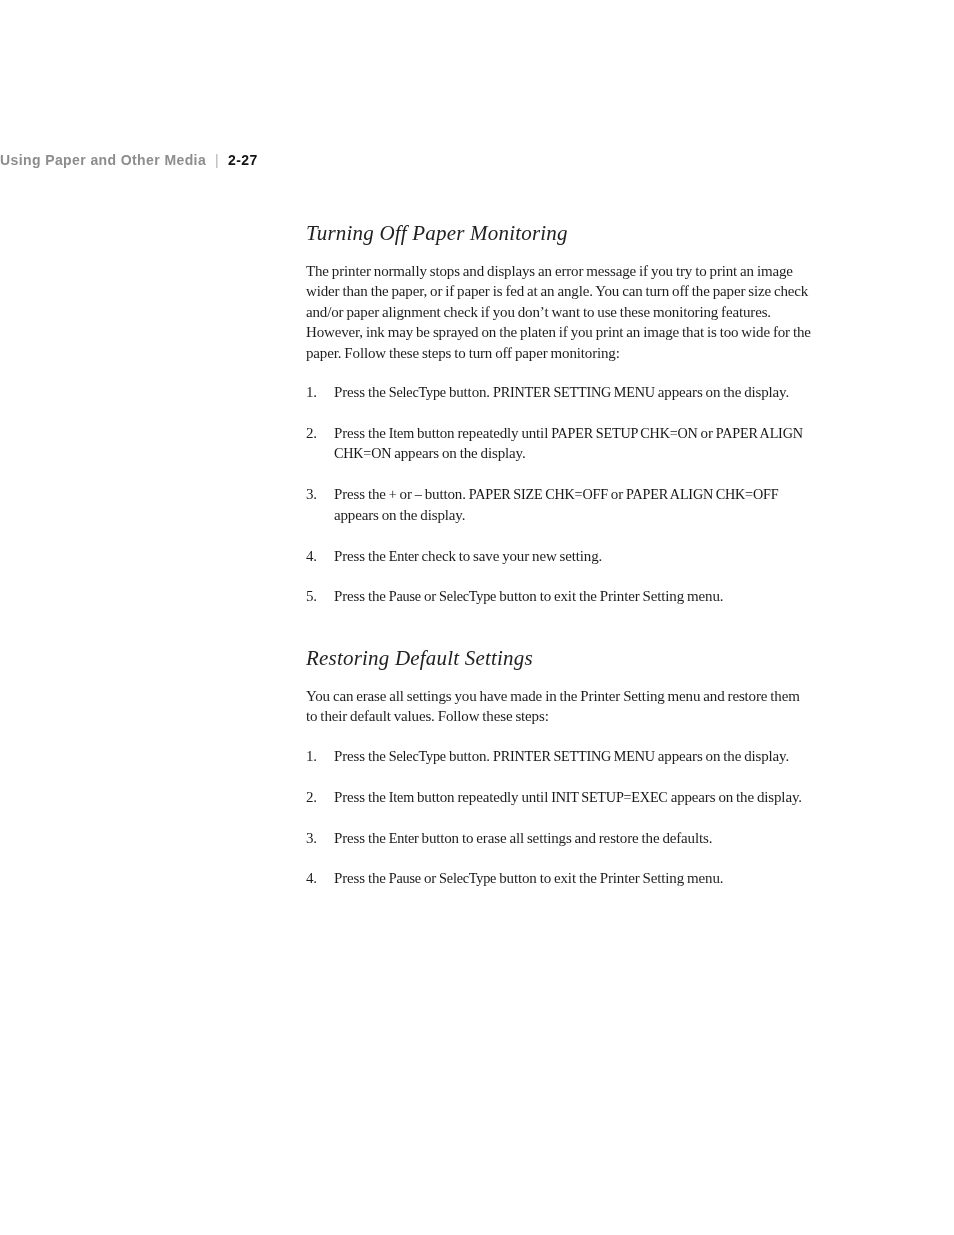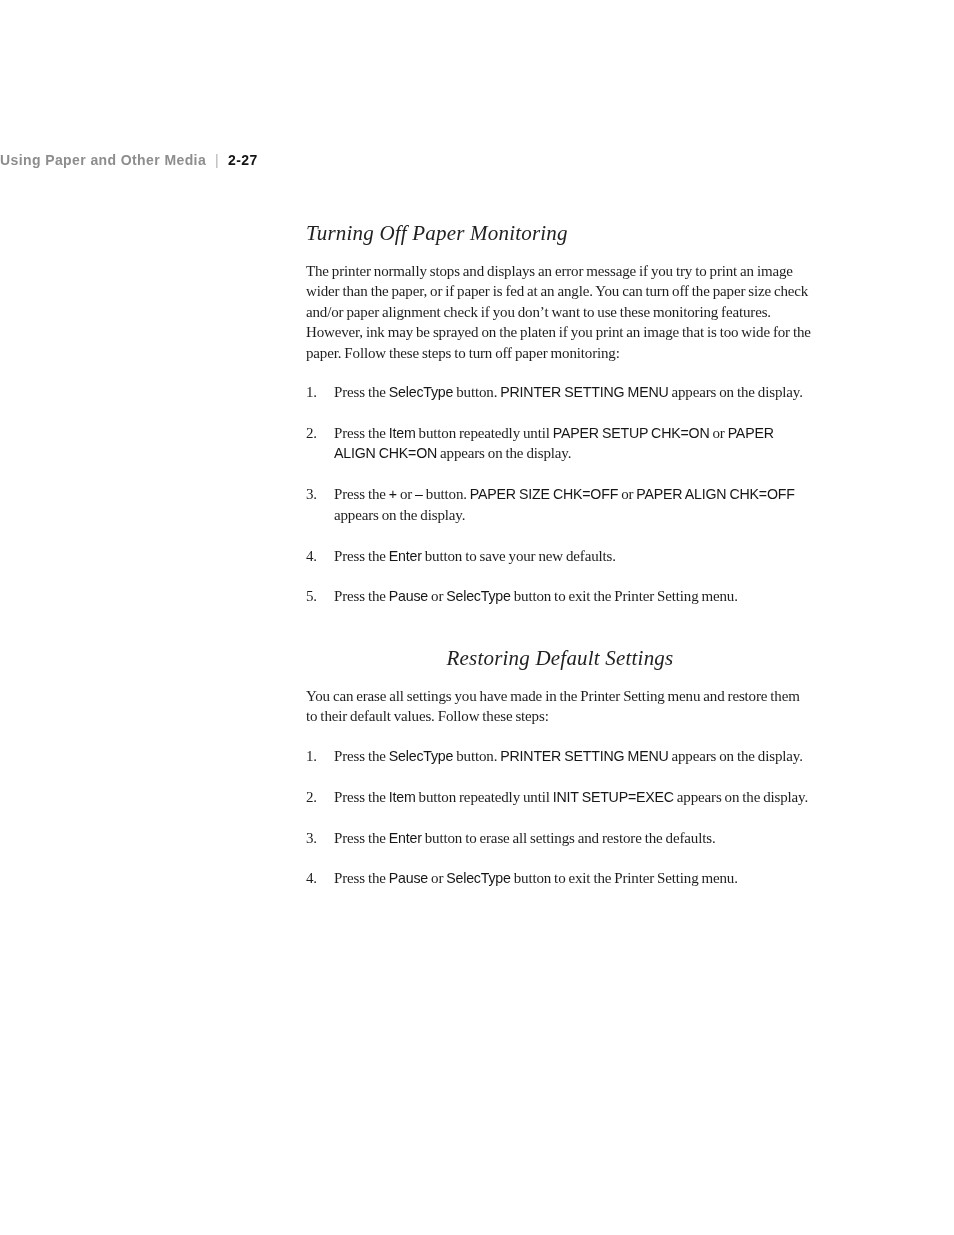--- a/index.html
+++ b/index.html
@@ -51,21 +51,20 @@
     font-style: italic;
     font-weight: normal;
     font-size: 21px;
     line-height: 25px;
     margin: 0 0 15px 0;
     color: #222222;
     letter-spacing: 0.2px;
   }
   .doc-section + .doc-section .section-heading {
     margin-top: 39px;
-    text-align: center;
   }
   .section-intro {
     font-size: 15px;
     line-height: 20.4px;
     margin: 0 0 19px 0;
     letter-spacing: -0.15px;
     word-spacing: -0.6px;
     color: #1e1e1e;
   }
   .steps-list {
@@ -81,21 +80,21 @@
     word-spacing: -0.6px;
     margin: 0 0 20.5px 0;
   }
   .step-item:last-child { margin-bottom: 0; }
   .step-number {
     flex: none;
     width: 28px;
   }
   .step-text { flex: 1; }
   .seg-sans {
-    font-family: Liberation Sans, sans-serif;
+    font-family: Liberation Serif, serif;
     font-size: 14.2px;
     letter-spacing: -0.2px;
     color: #161616;
     margin-top: 10px;
   }
   .seg-serif { font-family: "Liberation Serif", serif; }
 </style>
 </head>
 <body>
 
@@ -118,21 +117,21 @@
           <li class="step-item">
             <span class="step-number">2.</span>
             <span class="step-text"><span class="seg-serif">Press the </span><span class="seg-sans">Item</span><span class="seg-serif"> button repeatedly until </span><span class="seg-sans">PAPER SETUP CHK=ON</span><span class="seg-serif"> or </span><span class="seg-sans">PAPER ALIGN CHK=ON</span><span class="seg-serif"> appears on the display.</span></span>
           </li>
           <li class="step-item">
             <span class="step-number">3.</span>
             <span class="step-text"><span class="seg-serif">Press the </span><span class="seg-sans">+</span><span class="seg-serif"> or </span><span class="seg-sans">–</span><span class="seg-serif"> button. </span><span class="seg-sans">PAPER SIZE CHK=OFF</span><span class="seg-serif"> or </span><span class="seg-sans">PAPER ALIGN CHK=OFF</span><span class="seg-serif"> appears on the display.</span></span>
           </li>
           <li class="step-item">
             <span class="step-number">4.</span>
-            <span class="step-text"><span class="seg-serif">Press the </span><span class="seg-sans">Enter</span><span class="seg-serif"> button to save your new defaults.</span></span>
+            <span class="step-text"><span class="seg-serif">Press the </span><span class="seg-sans">Enter</span><span class="seg-serif"> check to save your new setting.</span></span>
           </li>
           <li class="step-item">
             <span class="step-number">5.</span>
             <span class="step-text"><span class="seg-serif">Press the </span><span class="seg-sans">Pause</span><span class="seg-serif"> or </span><span class="seg-sans">SelecType</span><span class="seg-serif"> button to exit the Printer Setting menu.</span></span>
           </li>
         </ol>
     </section>
 
     <section class="doc-section">
       <h2 class="section-heading">Restoring Default Settings</h2>

